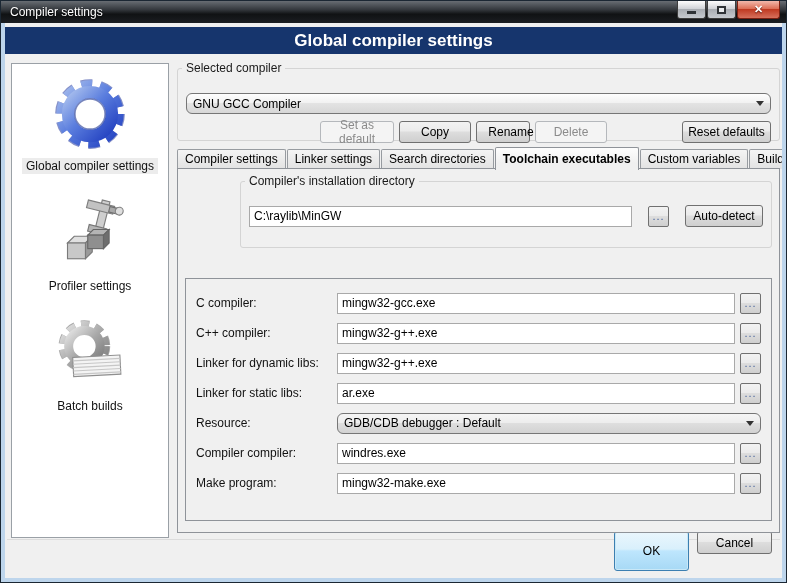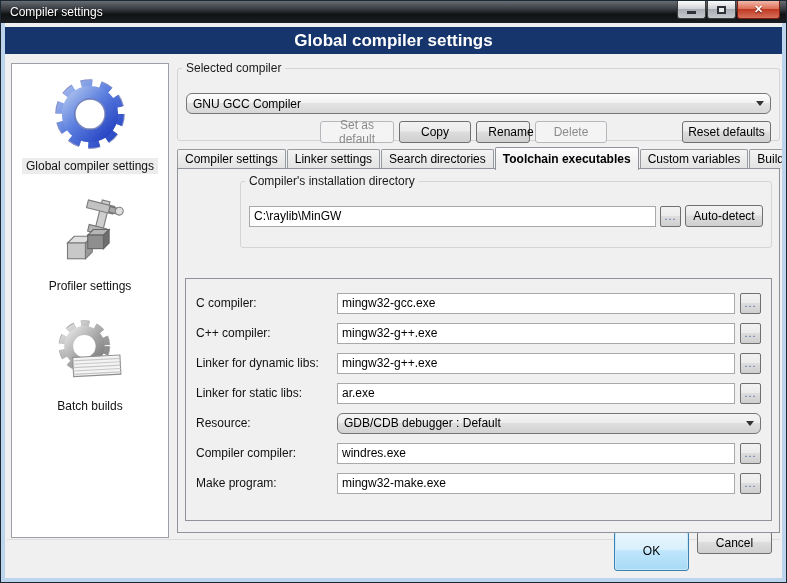--- a/index.html
+++ b/index.html
@@ -77,21 +77,21 @@
     border:1px solid #979ba0; border-bottom:none; border-radius:2px 2px 0 0;
     background:linear-gradient(#f4f4f4,#e2e2e2); margin-right:1px; cursor:default; white-space:nowrap;
   }
   .tab.active {
     height:23px; background:linear-gradient(#fdfdfd,#f0f0f0 70%);
     border-color:#8f9399; position:relative; z-index:2; margin-bottom:-1px;font-weight:bold;
   }
   
   .tabpage { position:absolute; left:0; top:107px; width:603px; height:365px; border:1px solid #8f9399; background:#f0f0f0; z-index:1; }
   .grp-install { position:absolute; left:18px; top:5px; right:7px; height:74px;margin-left:44px; }
-  .pathrow { position:absolute; left:8px; right:8px; top:17px; height:22px; display:flex; gap:4px; align-items:center; }
+  .pathrow { position:absolute; left:8px; right:8px; top:17px; height:22px; display:flex; gap:16px; align-items:center; }
   .textbox {
     flex:1; height:21px; border:1px solid #a9a9a9; background:#fff; font-size:12px;
     padding:0 4px; font-family:"Liberation Sans", sans-serif; color:#000; min-width:0;
   }
   .browse { width:21px; height:21px; font-size:11px; color:#44609a; letter-spacing:1px; border-radius:2px; }
   .autodetect { width:78px; height:22px; }
   .note { position:absolute; left:8px; right:4px; top:44px; font-size:11.5px; white-space:nowrap; overflow:hidden; }
   
   .subarea { position:absolute; left:7px; top:87px; right:7px; bottom:11px; }
   .substrip { display:flex; align-items:flex-end; height:22px; }

